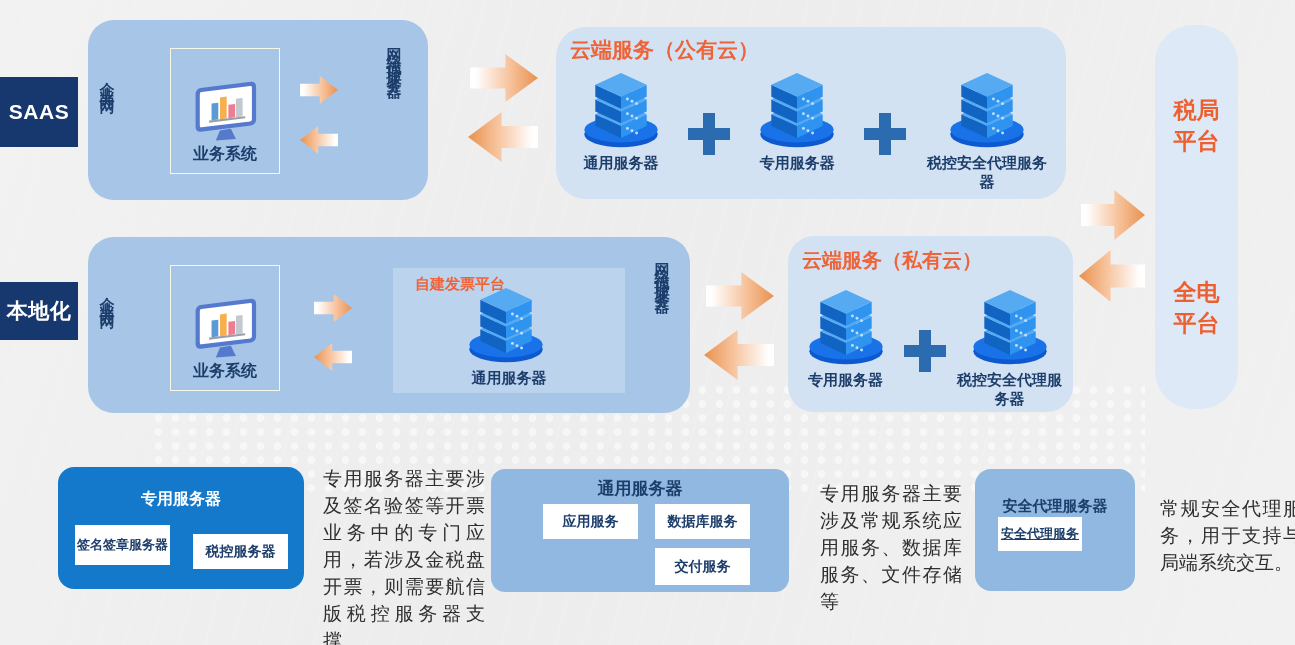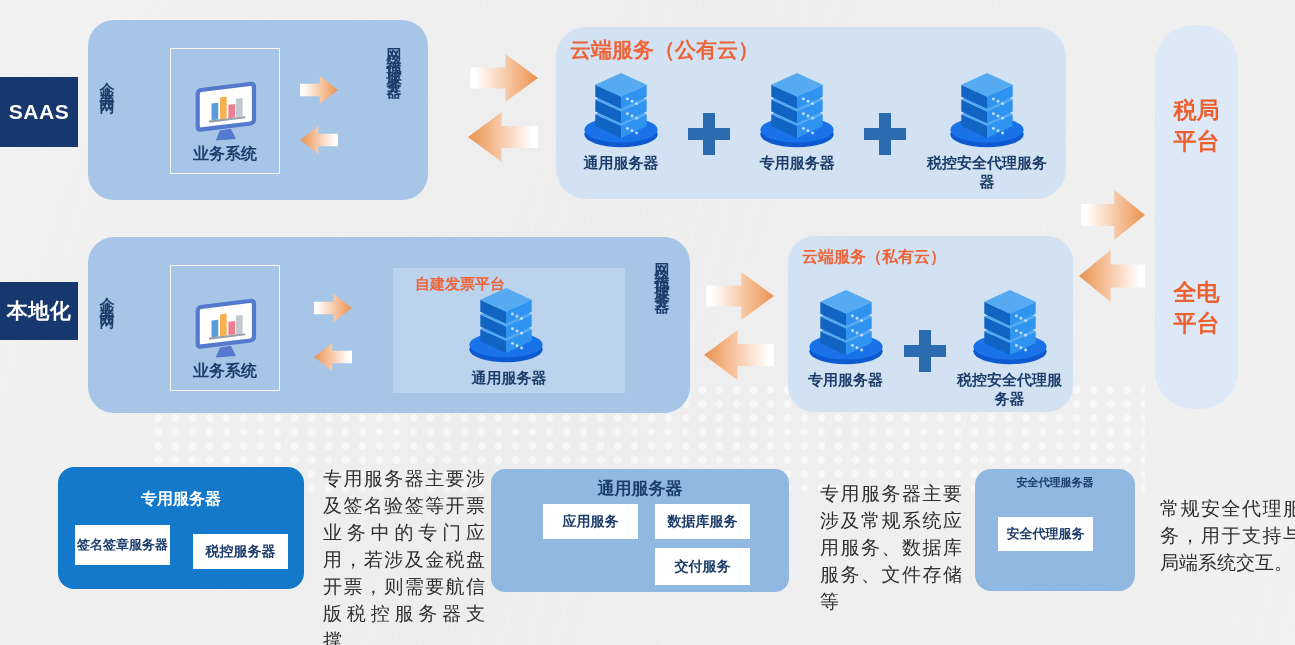--- a/index.html
+++ b/index.html
@@ -67,21 +67,21 @@
   }
 
   .cloud-box {
     position:absolute; background:#d3e2f3; border-radius:30px;
   }
   #public-cloud  { left:556px; top:27px;  width:510px; height:172px; }
   #private-cloud { left:788px; top:236px; width:285px; height:176px; border-radius:26px; }
   .cloud-title {
     position:absolute; left:14px; top:9px; color:#ee6337; font-weight:bold; font-size:21px;
   }
-  #private-cloud .cloud-title { font-size:16px; top:11px; }
+  #private-cloud .cloud-title { font-size:20px; top:11px; }
   .cloud-servers {
     position:absolute; left:0; right:0; top:34px;
     display:flex; justify-content:center; align-items:flex-start;
   }
   #private-cloud .cloud-servers { top:42px; }
   .server-group { display:flex; flex-direction:column; align-items:center; }
   .server-label {
     margin-top:1px; text-align:center; color:#1d3e6b; font-weight:bold;
     font-size:15px; line-height:1.25; width:120px;
   }
@@ -133,26 +133,26 @@
   #ded-item0 { left:17px;  top:58px; width:95px; height:40px; }
   #ded-item1 { left:135px; top:67px; width:95px; height:35px; font-size:14px; }
 
   .legend-lightbox { position:absolute; background:#90b8e0; border-radius:14px; }
   #general-box  { left:491px; top:469px; width:298px; height:123px; }
   #security-box { left:975px; top:469px; width:160px; height:122px; border-radius:16px; }
   .legend-lightbox .legend-title {
     position:absolute; top:8px; width:100%; text-align:center;
     color:#1d3e6b; font-weight:bold; font-size:17px;
   }
-  #security-box .legend-title { font-size:11px; top:6px; }
+  #security-box .legend-title { font-size:15px; top:28px; }
   #gen-item0 { left:52px;  top:35px; width:95px; height:35px; font-size:14px; }
   #gen-item1 { left:164px; top:35px; width:95px; height:35px; font-size:14px; }
   #gen-item2 { left:52px;  top:79px; width:95px; height:37px; }
   #gen-item3 { left:164px; top:79px; width:95px; height:37px; font-size:14px; }
-  #sec-item0 { left:23px;  top:48px; width:95px; height:34px; }
+  #sec-item0 { left:23px;  top:48px; width:84px; height:34px;text-decoration:underline; }
 
   .desc {
     position:absolute; color:#2f2f2f; font-size:19px; line-height:1.42;
     text-align:justify; word-break:break-all;
   }
   #desc1 { left:323px;  top:466px; width:162px; }
   #desc2 { left:820px;  top:481px; width:142px; }
   #desc3 { left:1160px; top:496px; width:142px; }
 </style>
 </head>

